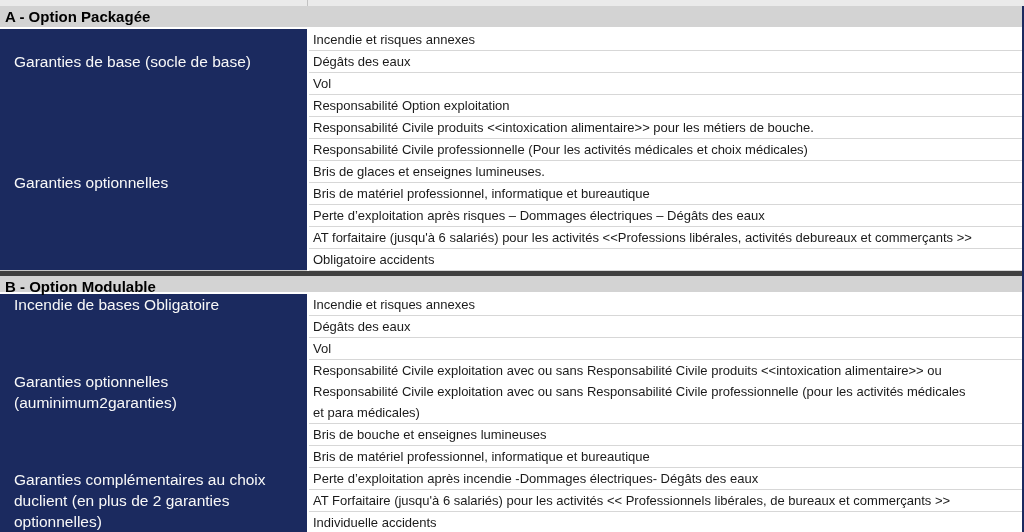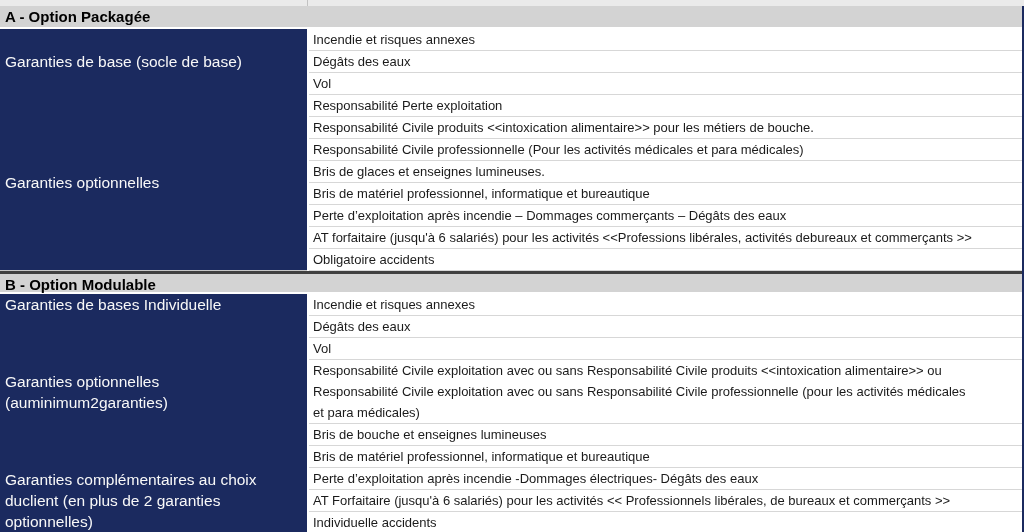--- a/index.html
+++ b/index.html
@@ -26,36 +26,36 @@
   .section-header {
     height: 23px;
     line-height: 21px;
     background: #d3d3d3;
     color: #000000;
     font-size: 15px;
     font-weight: bold;
     padding-left: 5px;
     border-bottom: 2px solid #ffffff;
   }
-  .section-header.b { border-top: 3px solid #404040; }
+  .section-header.b { border-top: 5px solid #404040; }
 
   table.grid {
     border-collapse: collapse;
     table-layout: fixed;
     width: 100%;
     border-bottom: 1px solid #c6c6c6;
   }
   col.label-col { width: 308px; }
 
   td.label {
     background: #1b2a5f;
     color: #f8f8f8;
     font-size: 15.5px;
     line-height: 21px;
-    padding: 0 12px 0 5px;
+    padding: 0 12px 0 14px;
     vertical-align: middle;
     border-right: 2px solid #ffffff;
   }
   td.item {
     font-size: 13px;
     color: #1b1b1b;
     line-height: 21px;
     height: 21px;
     padding: 0 2px 0 4px;
     vertical-align: middle;
@@ -94,56 +94,56 @@
       <td class="item">Incendie et risques annexes</td>
     </tr>
     <tr>
           <td class="item">Dégâts des eaux</td>
         </tr>
     <tr>
           <td class="item">Vol</td>
         </tr>
     <tr>
       <td class="label" rowspan="8">Garanties optionnelles</td>
-      <td class="item">Responsabilité Perte exploitation</td>
+      <td class="item">Responsabilité Option exploitation</td>
     </tr>
     <tr>
           <td class="item">Responsabilité Civile produits &lt;&lt;intoxication alimentaire&gt;&gt; pour les métiers de bouche.</td>
         </tr>
     <tr>
-          <td class="item">Responsabilité Civile professionnelle (Pour les activités médicales et para médicales)</td>
+          <td class="item">Responsabilité Civile professionnelle (Pour les activités médicales et choix médicales)</td>
         </tr>
     <tr>
           <td class="item">Bris de glaces et enseignes lumineuses.</td>
         </tr>
     <tr>
           <td class="item">Bris de matériel professionnel, informatique et bureautique</td>
         </tr>
     <tr>
-          <td class="item">Perte d’exploitation après incendie – Dommages commerçants – Dégâts des eaux</td>
+          <td class="item">Perte d’exploitation après risques – Dommages électriques – Dégâts des eaux</td>
         </tr>
     <tr>
           <td class="item">AT forfaitaire (jusqu'à 6 salariés) pour les activités &lt;&lt;Professions libérales, activités debureaux et commerçants &gt;&gt;</td>
         </tr>
     <tr>
           <td class="item">Obligatoire accidents</td>
         </tr>
   </tbody>
     </table>
 
   <div class="section-header b">B - Option Modulable</div>
 
   <table class="grid">
     <colgroup>
         <col class="label-col">
         <col>
       </colgroup>
     <tbody>
         <tr>
-      <td class="label" rowspan="1">Garanties de bases Individuelle</td>
+      <td class="label" rowspan="1">Incendie de bases Obligatoire</td>
       <td class="item">Incendie et risques annexes</td>
     </tr>
     <tr>
       <td class="label" rowspan="5">Garanties optionnelles (auminimum2garanties)</td>
       <td class="item">Dégâts des eaux</td>
     </tr>
     <tr>
           <td class="item">Vol</td>
         </tr>
     <tr>

